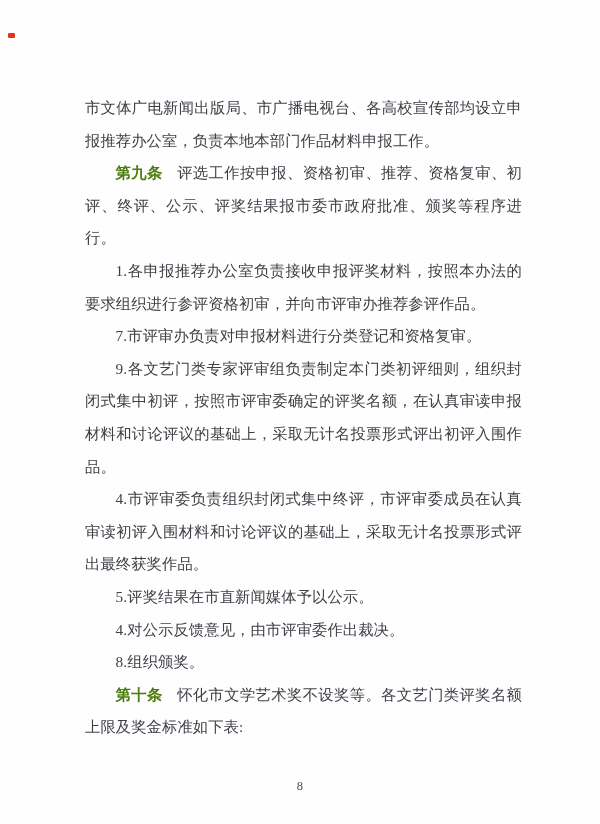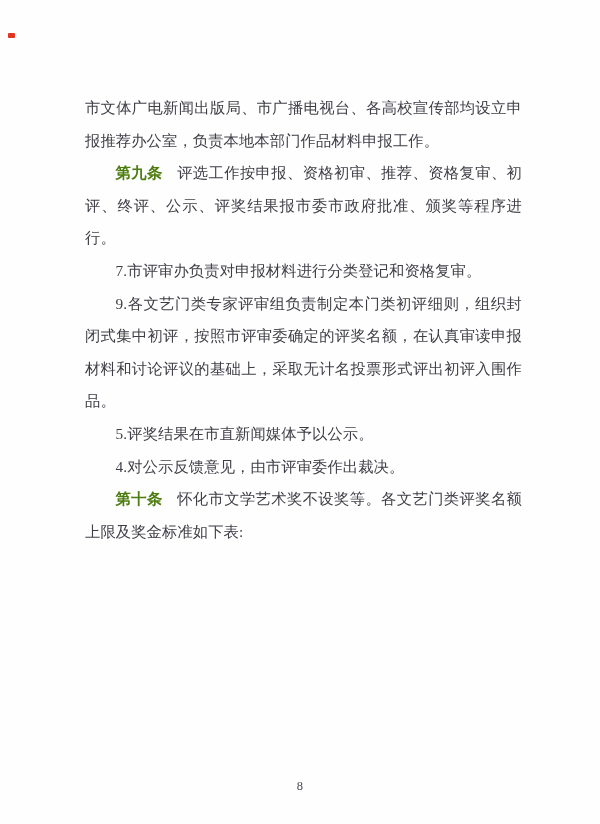--- a/index.html
+++ b/index.html
@@ -67,31 +67,34 @@
 <div class="page">
 
   <div class="red-mark"></div>
 
   <div class="text-block">
 
     <p class="para"><span>市文体广电新闻出版局、市广播电视台、各高校宣传部均设立申报推荐办公室，负责本地本部门作品材料申报工作。</span></p>
 
     <p class="para indent"><b class="para-lead">第九条</b><span>评选工作按申报、资格初审、推荐、资格复审、初评、终评、公示、评奖结果报市委市政府批准、颁奖等程序进行。</span></p>
 
+    <p class="para indent"><span>1.各申报推荐办公室负责接收申报评奖材料，按照本办法的要求组织进行参评资格初审，并向市评审办推荐参评作品。</span></p>
 
     <p class="para indent"><span>7.市评审办负责对申报材料进行分类登记和资格复审。</span></p>
 
     <p class="para indent"><span>9.各文艺门类专家评审组负责制定本门类初评细则，组织封闭式集中初评，按照市评审委确定的评奖名额，在认真审读申报材料和讨论评议的基础上，采取无计名投票形式评出初评入围作品。</span></p>
 
+    <p class="para indent"><span>4.市评审委负责组织封闭式集中终评，市评审委成员在认真审读初评入围材料和讨论评议的基础上，采取无计名投票形式评出最终获奖作品。</span></p>
 
     <p class="para indent"><span>5.评奖结果在市直新闻媒体予以公示。</span></p>
 
     <p class="para indent"><span>4.对公示反馈意见，由市评审委作出裁决。</span></p>
 
 
+    <p class="para indent"><span>8.组织颁奖。</span></p>
 
     <p class="para indent"><b class="para-lead">第十条</b><span>怀化市文学艺术奖不设奖等。各文艺门类评奖名额上限及奖金标准如下表:</span></p>
 
   </div>
 
   <div class="page-number">8</div>
 
 </div>
 
 </body></html>

